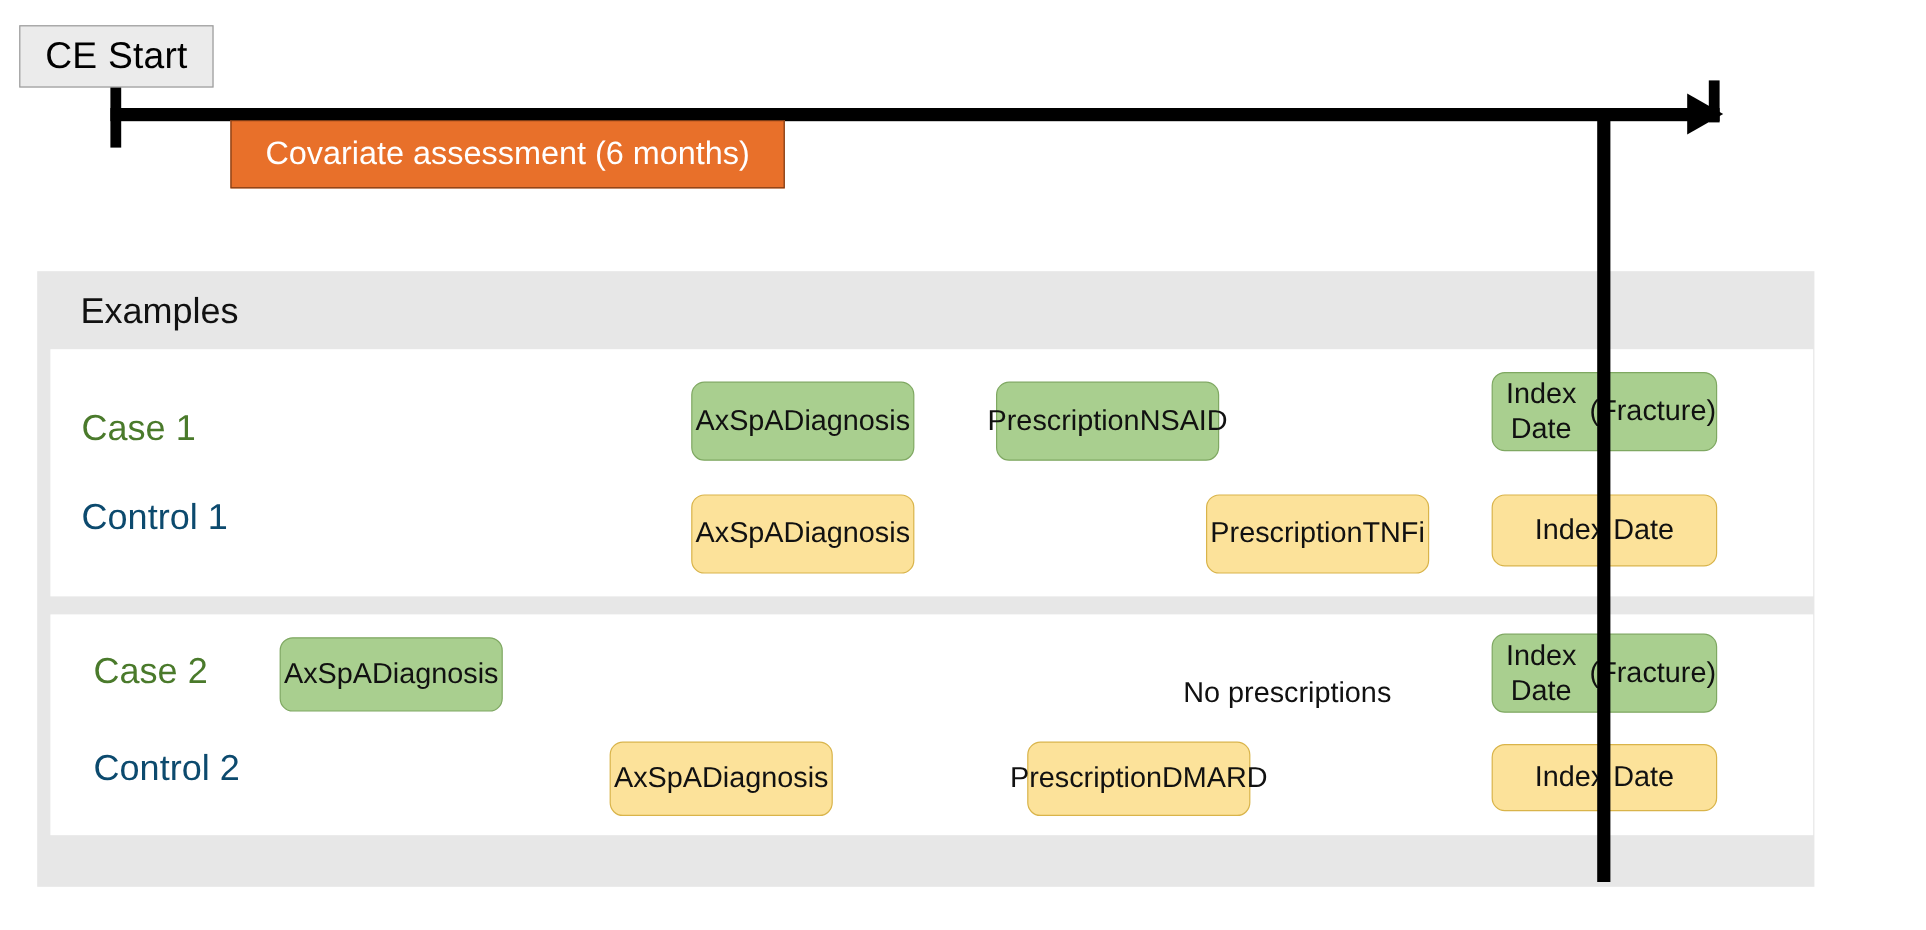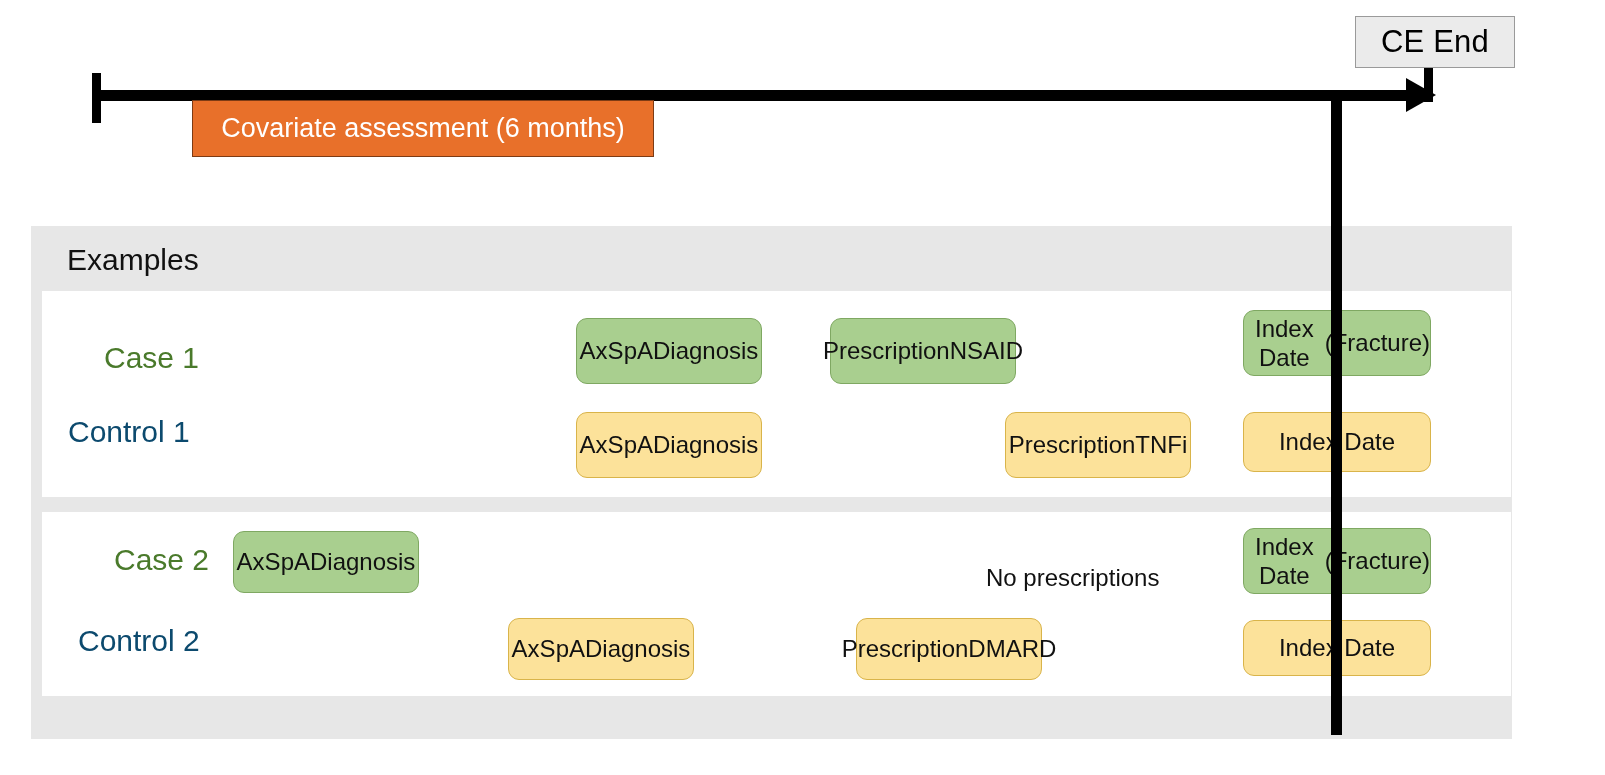--- a/index.html
+++ b/index.html
@@ -126,21 +126,21 @@
   #group-1 { top: 291px; height: 206px; }
   #group-2 { top: 512px; height: 184px; }
 
   
   .row-label {
     position: absolute;
     font-size: 30px;
     white-space: nowrap;
     z-index: 3;
   }
-  .row-label.case    { color: #4a7a2b; margin-left: 36px; }
+  .row-label.case    { color: #4a7a2b; }
   .row-label.control { color: #0c4a6e; }
   #label-case1    { left: 68px; top: 341px; }
   #label-control1 { left: 68px; top: 415px; }
   #label-case2    { left: 78px; top: 543px; }
   #label-control2 { left: 78px; top: 624px; }
 
   
   .event-box {
     position: absolute;
     border-radius: 11px;
@@ -188,29 +188,29 @@
   
   #k2-dx      { left: 508px;  top: 618px; width: 186px; height: 62px; }
   #k2-rx      { left: 856px;  top: 618px; width: 186px; height: 62px; }
   #k2-index   { left: 1243px; top: 620px; width: 188px; height: 56px; }
 </style>
 </head>
 <body>
 
 <div id="stage">
 
+  <div class="ce-label" id="ce-start-label">CE Start</div>
 
   <div class="connector" id="ce-start-stub"></div>
 
   <div id="axis-line"></div>
   <div id="axis-arrow"></div>
 
   <div class="connector" id="ce-end-stub"></div>
 
-  <div class="ce-label" id="ce-end-label">CE End</div>
 
   <div class="assess-bar" id="covariate-bar">Covariate assessment (6 months)</div>
 
 
   <div id="index-line"></div>
 
   <div id="examples-panel"></div>
 
   <div id="examples-title">Examples</div>
 

